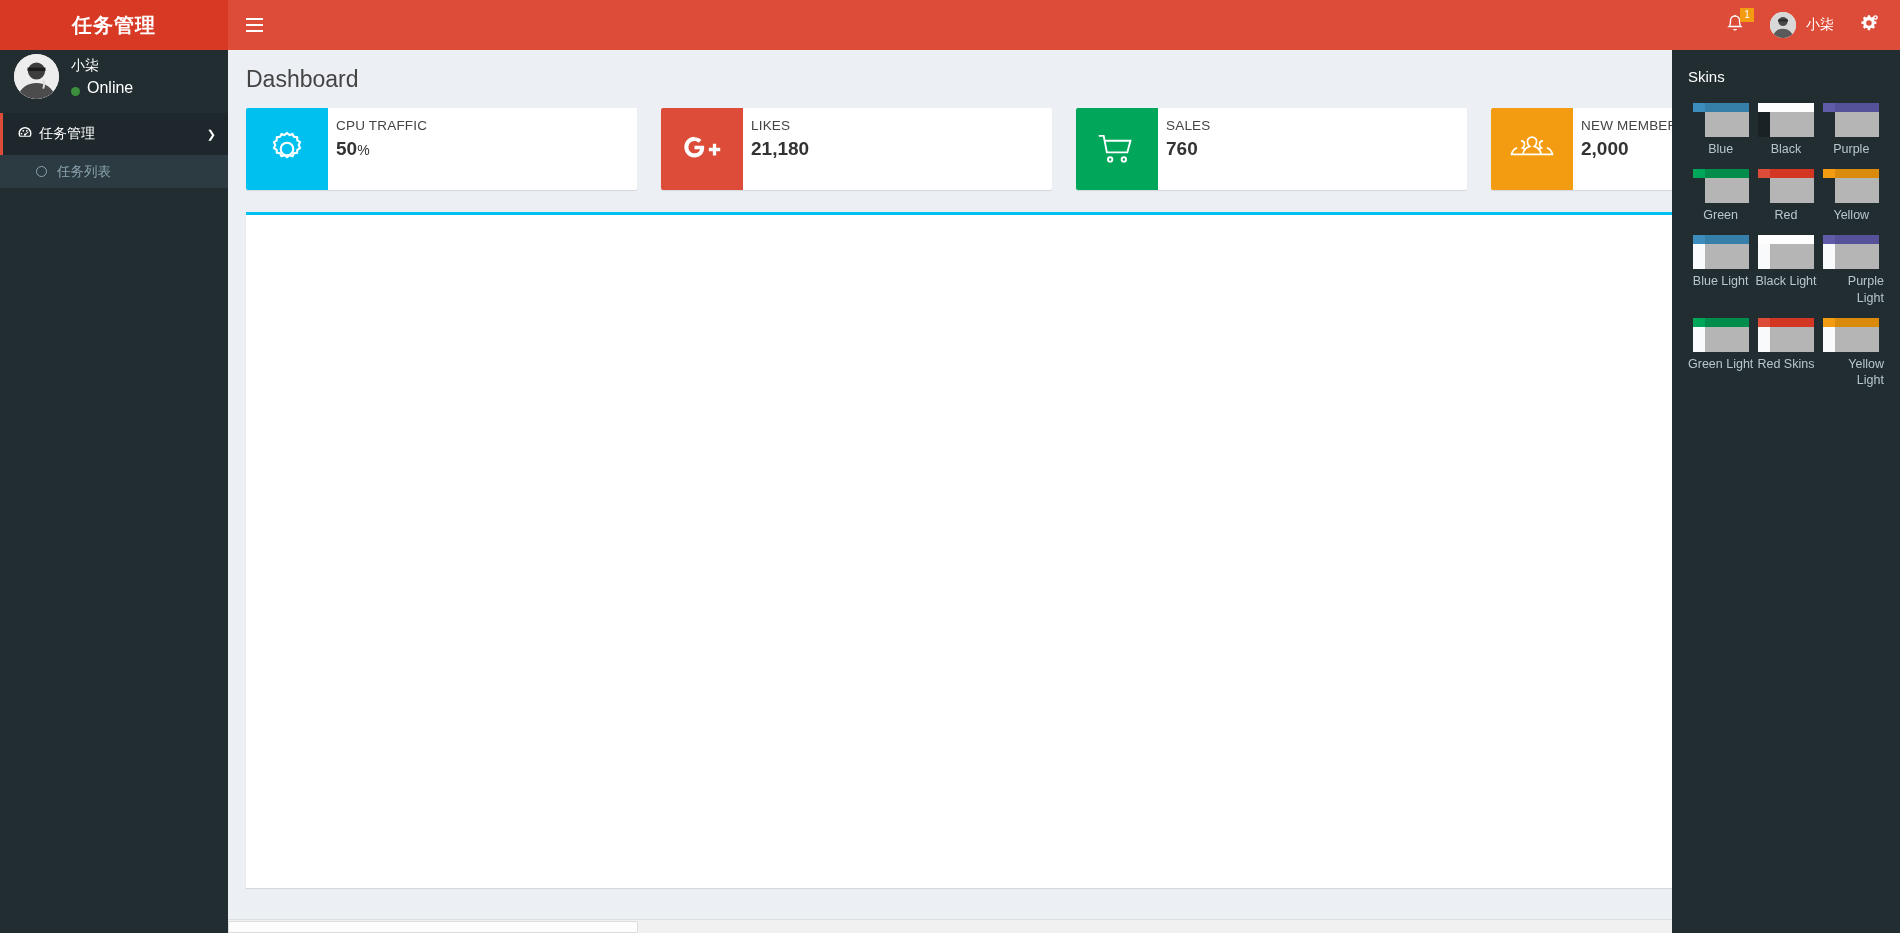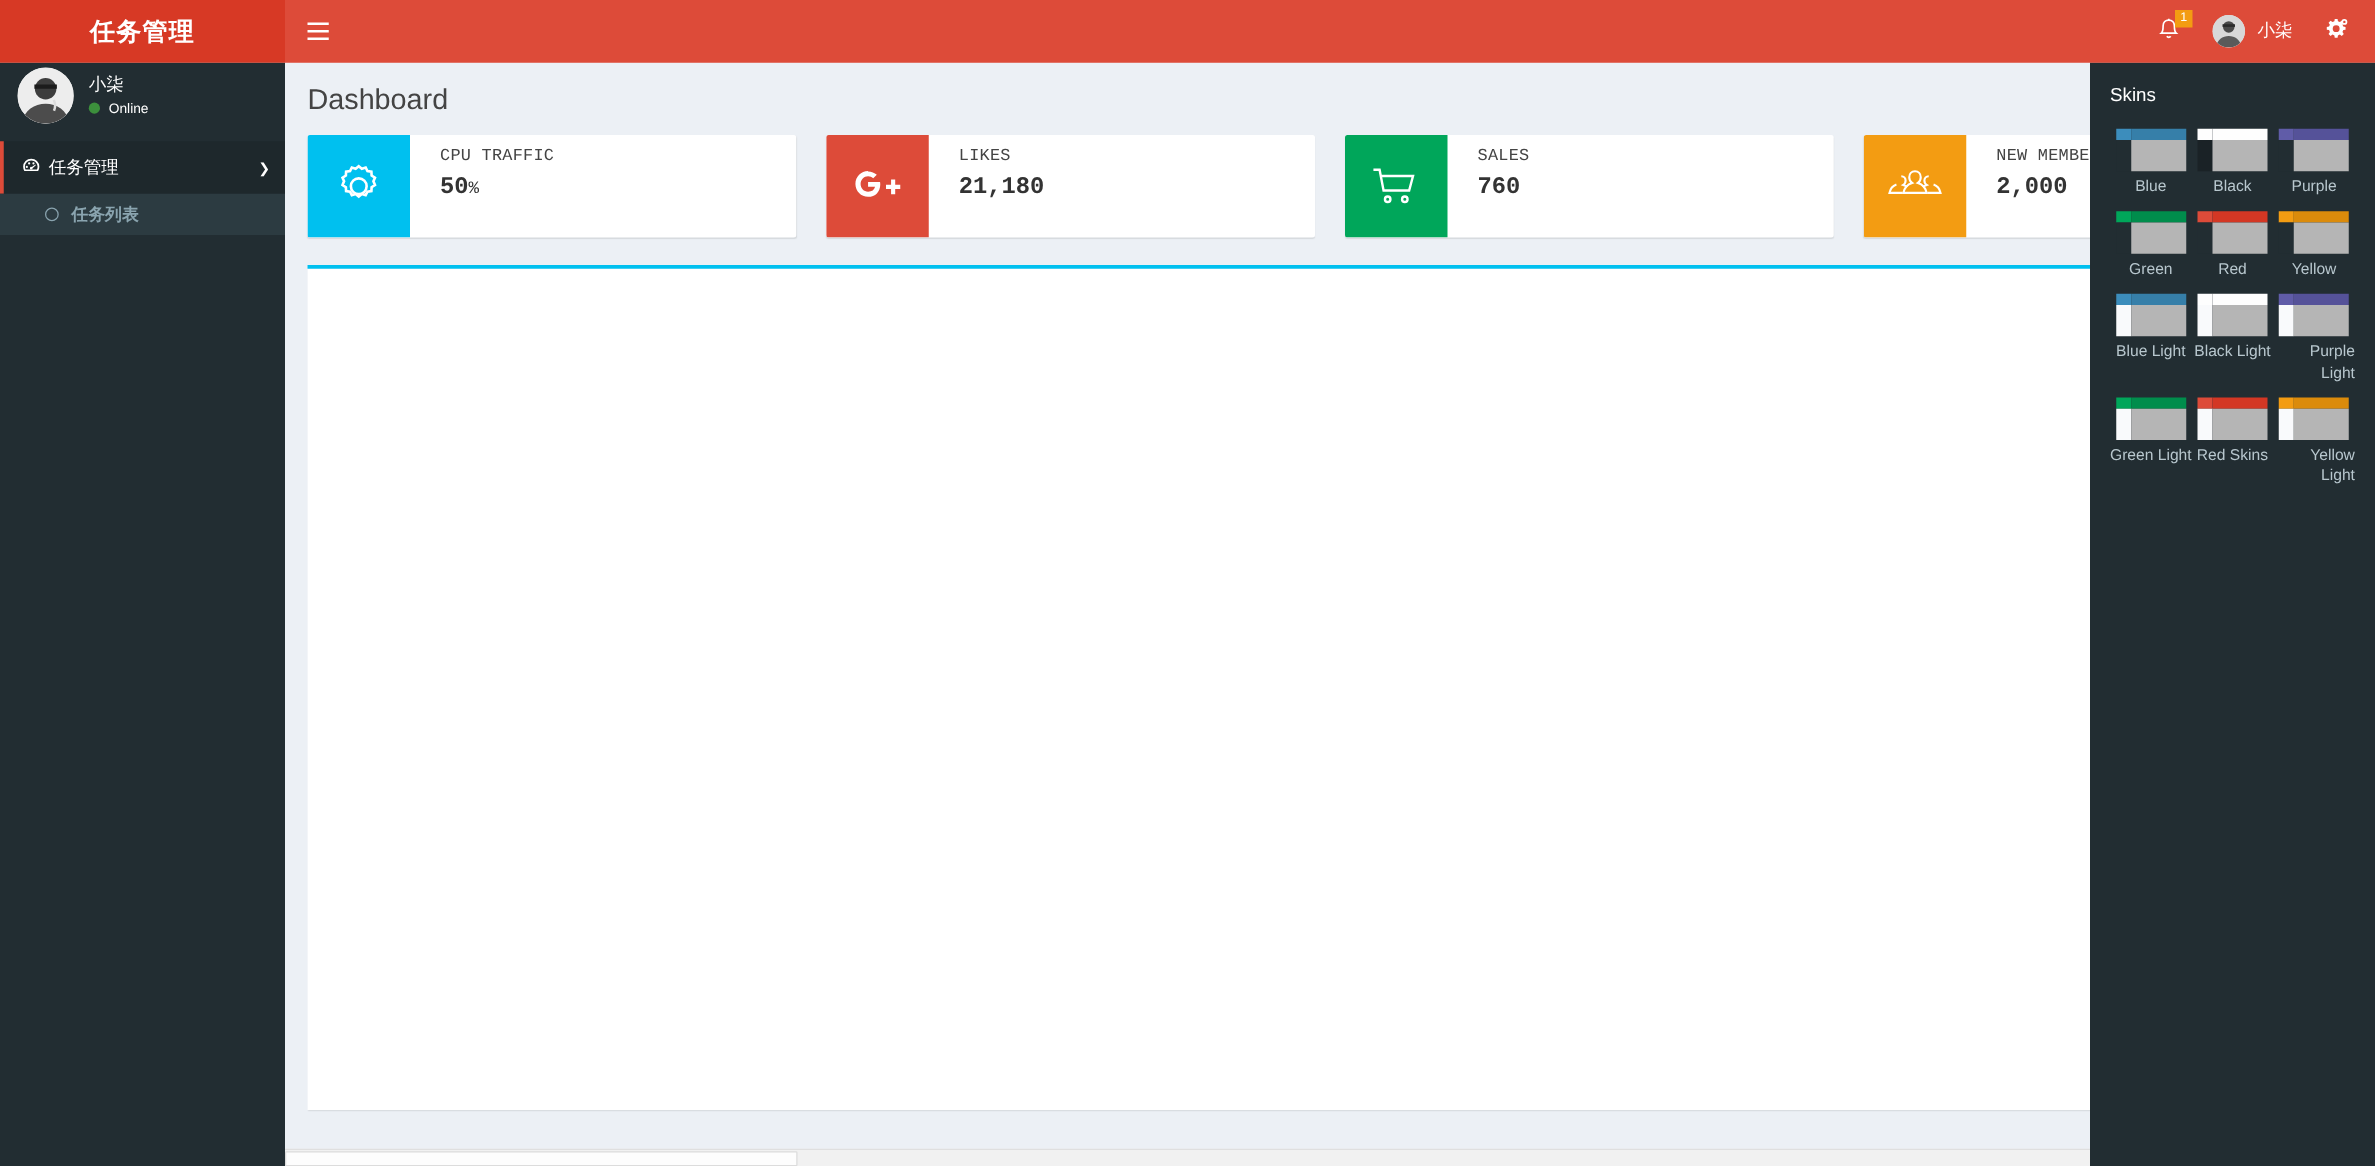--- a/index.html
+++ b/index.html
@@ -69,21 +69,21 @@
   .user-panel {
     height: 53px; padding: 10px 0 10px 14px;
     display: flex; align-items: center;
   }
   .avatar-lg {
     width: 45px; height: 45px; border-radius: 50%;
     overflow: hidden; flex: 0 0 45px; background: #e9e9e9;
   }
   .user-info { margin-left: 12px; line-height: 1; }
   .user-name { color: #fff; font-size: 14px; margin-bottom: 8px; }
-  .user-status { color: #fff; font-size: 11px; display: flex; align-items: flex-start; }
+  .user-status { color: #fff; font-size: 16px; display: flex; align-items: flex-end; }
   .dot-online {
     width: 9px; height: 9px; border-radius: 50%;
     background: #3c8f3c; display: inline-block; margin-right: 7px;
   }
   .menu { list-style: none; margin-top: 10px; }
   .menu-item { position: relative; }
   .menu-link {
     display: flex; align-items: center;
     height: 42px; padding: 0 12px 0 14px;
     color: #b8c7ce; font-size: 14px; cursor: pointer;
@@ -93,21 +93,21 @@
     border-left-color: #dd4b39;
     background: #1e282c; color: #fff;
   }
   .menu-icon { width: 22px; flex: 0 0 22px; color: #fff; }
   .menu-label { flex: 1; }
   .chev { font-size: 11px; color: #fff; }
   .submenu { list-style: none; background: #2c3b41; }
   .submenu-link {
     display: flex; align-items: center;
     height: 33px; padding-left: 36px;
-    color: #8aa4af; font-size: 13.5px; cursor: pointer; font-weight: bold;
+    color: #8aa4af; font-size: 13.5px; cursor: pointer;
   }
   .circle-icon {
     width: 11px; height: 11px; border-radius: 50%;
     border: 1.6px solid #8aa4af; margin-right: 10px; flex: 0 0 11px;
   }
 
   
   .content-wrapper {
     position: absolute; top: 50px; left: 228px; right: 0; bottom: 0;
     background: #ecf0f5; overflow: hidden;
@@ -123,21 +123,21 @@
     display: flex; background: #fff; height: 82px;
     box-shadow: 0 1px 1px rgba(0,0,0,0.10);
     border-radius: 2px; overflow: hidden;
   }
   .info-box-icon {
     width: 82px; flex: 0 0 82px;
     display: flex; align-items: center; justify-content: center;
     color: #fff;
   }
   .info-box-content {
-    flex: 1; padding: 10px 10px 0 24px; font-family: Liberation Mono, monospace;
+    flex: 1; padding: 10px 10px 0 8px;
   }
   .info-box-text {
     font-size: 13.5px; color: #444;
     text-transform: uppercase; white-space: nowrap; letter-spacing: .2px;
   }
   .info-box-number {
     font-size: 19px; font-weight: bold; color: #333;
     margin-top: 5px; white-space: nowrap;
   }
   .info-box-number .unit { font-size: 14px; font-weight: normal; }

